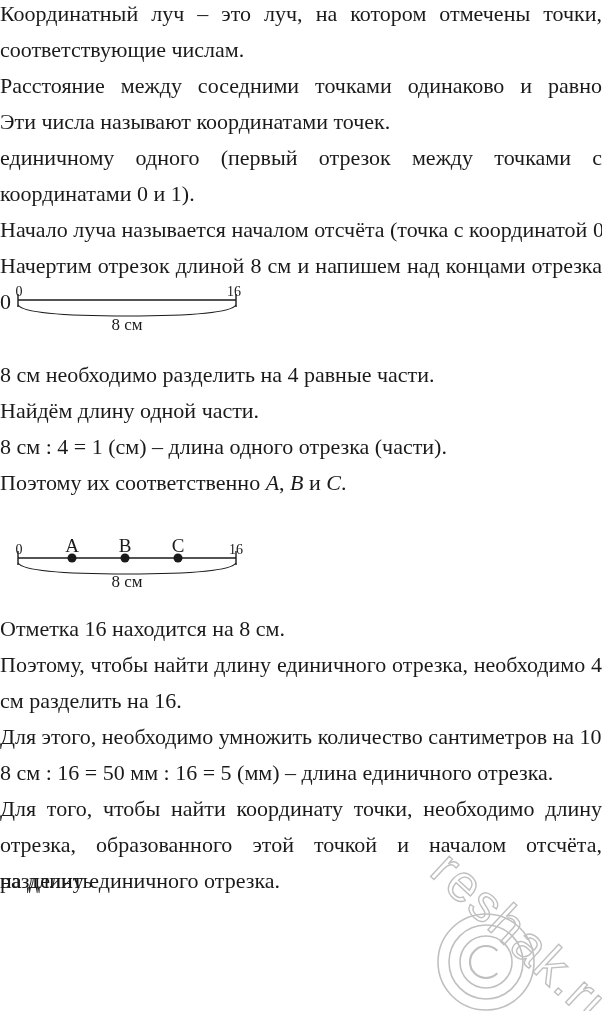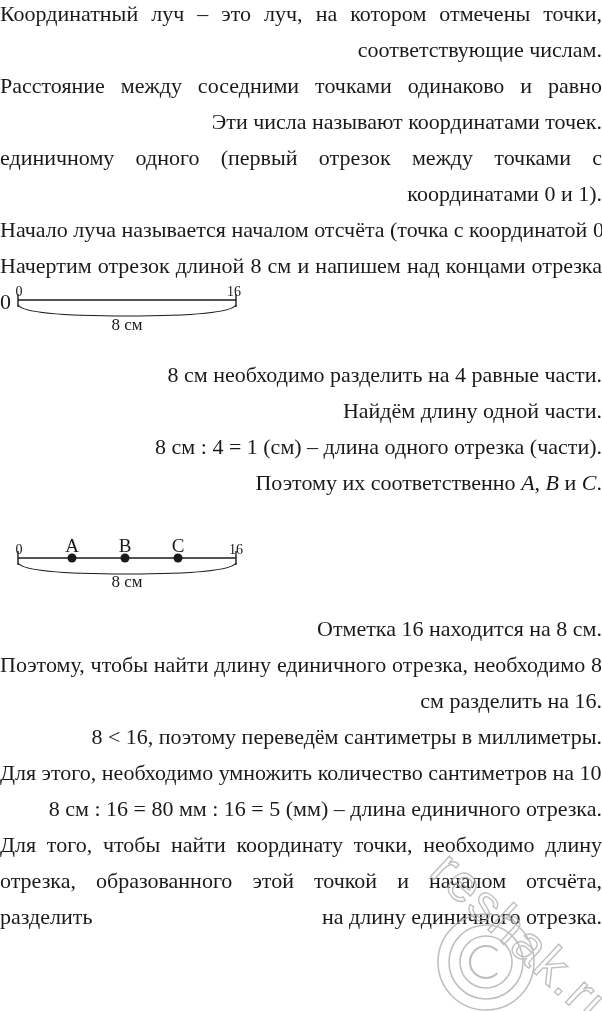--- a/index.html
+++ b/index.html
@@ -19,21 +19,20 @@
     position: absolute;
     top: -4px;
     left: 0;
     width: 602px;
   }
   .line {
     height: 36px;
     line-height: 36px;
     font-size: 22px;
     white-space: nowrap;
-    text-align: right;
   }
   .line.j {
     white-space: normal;
     text-align: justify;
     text-align-last: justify;
   }
   .it { font-style: italic; }
   svg.diagram { display: block; }
   svg text {
     font-family: "Liberation Serif", serif;
@@ -91,25 +90,24 @@
     <line x1="18" y1="50" x2="18" y2="64" stroke="#1a1a1a" stroke-width="1.4"></line>
     <line x1="236" y1="50" x2="236" y2="64" stroke="#1a1a1a" stroke-width="1.4"></line>
     <circle cx="72" cy="57" r="4.5" fill="#1a1a1a"></circle>
     <circle cx="125" cy="57" r="4.5" fill="#1a1a1a"></circle>
     <circle cx="178" cy="57" r="4.5" fill="#1a1a1a"></circle>
     <path d="M 18 62 C 24 71, 72 73, 127 73 C 182 73, 230 71, 236 62" fill="none" stroke="#1a1a1a" stroke-width="1.2"></path>
     <text x="127" y="86" text-anchor="middle" font-size="17">8 см</text>
   </svg>
 
   <div class="line">Отметка 16 находится на 8 см.</div>
-  <div class="line j">Поэтому, чтобы найти длину единичного отрезка, необходимо 8</div>
+  <div class="line j">Поэтому, чтобы найти длину единичного отрезка, необходимо 4</div>
   <div class="line">см разделить на 16.</div>
-  <div class="line">8 &lt; 16, поэтому переведём сантиметры в миллиметры.</div>
   <div class="line">Для этого, необходимо умножить количество сантиметров на 10.</div>
-  <div class="line">8 см : 16 = 80 мм : 16 = 5 (мм) – длина единичного отрезка.</div>
+  <div class="line">8 см : 16 = 50 мм : 16 = 5 (мм) – длина единичного отрезка.</div>
   <div class="line j">Для того, чтобы найти координату точки, необходимо длину</div>
   <div class="line j">отрезка, образованного этой точкой и началом отсчёта, разделить</div>
   <div class="line">на длину единичного отрезка.</div>
 
 </div>
 
 <svg class="wm" width="602" height="1011" viewBox="0 0 602 1011">
   <g stroke="#b0b0b0" fill="none" opacity="0.8">
     <text transform="translate(428,874) rotate(43)" font-size="52" letter-spacing="2" stroke-width="1.4">reshak.ru</text>
     <circle cx="486" cy="962" r="48" stroke-width="1.6"></circle>

